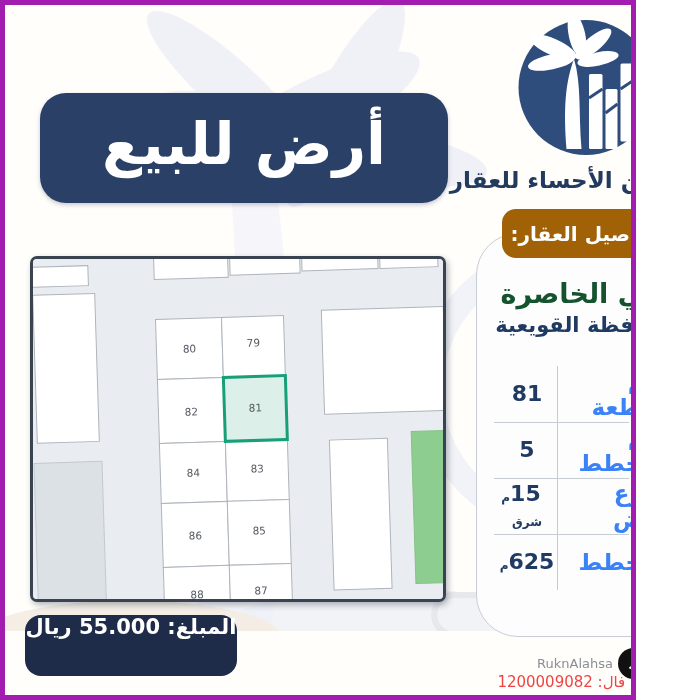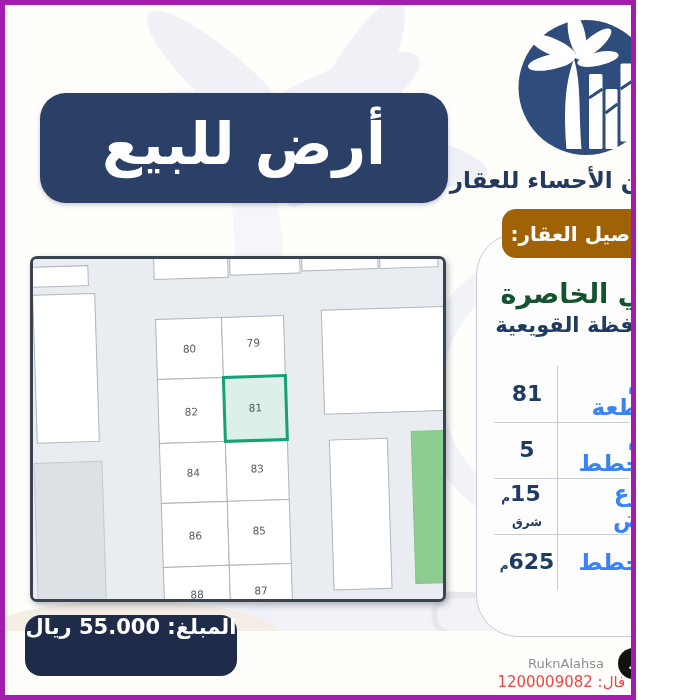--- a/index.html
+++ b/index.html
@@ -84,21 +84,21 @@
     background:#1e2c49; border-radius:16px;
     display:flex; align-items:flex-start; justify-content:center;
   }
   .price-badge span{ color:#fff; font-size:21px; font-weight:bold; direction:rtl; }
 
   
   .social-row{
     left:520px; top:641px; width:160px; height:34px;
     display:flex; align-items:center; justify-content:flex-end; gap:5px;
   }
-  .handle{ color:#8a8f94; font-size:13px; margin-right:9px; }
+  .handle{ color:#8a8f94; font-size:13px; margin-right:0; }
   .icon-circle{ width:31px; height:31px; border-radius:50%; display:flex; align-items:center; justify-content:center; }
   .tiktok{ background:#111; color:#fff; font-size:17px; }
   .snap{ background:#fffc00; }
   .license{
     left:470px; top:668px; width:215px; text-align:center;
     color:#ef4444; font-size:15px; direction:rtl; letter-spacing:.5px;
   }
 </style>
 </head>
 <body>

